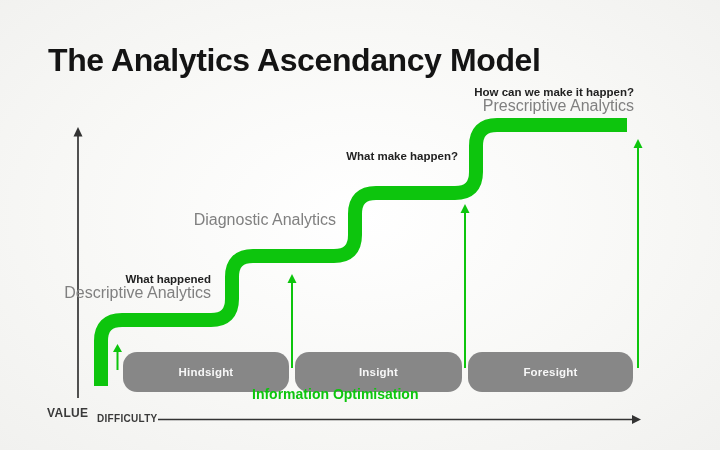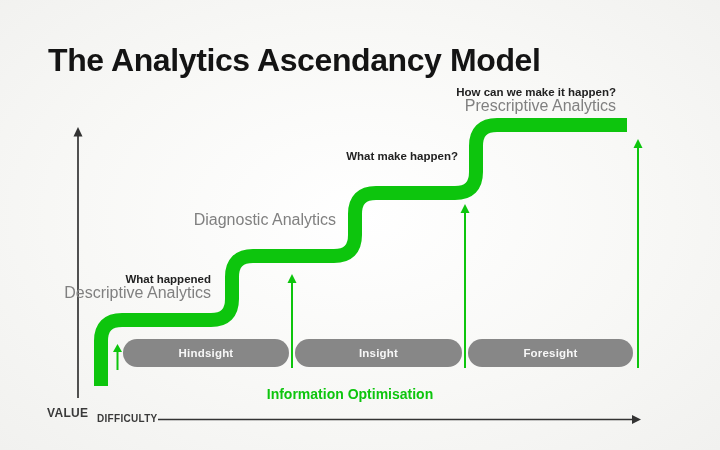--- a/index.html
+++ b/index.html
@@ -37,22 +37,22 @@
     font-weight: 700;
     color: #222222;
   }
   .step-label .t {
     font-size: 16px;
     font-weight: 400;
     color: #808080;
   }
   .pill {
     position: absolute;
-    top: 339px;
-    height: 28px;
+    top: 352px;
+    height: 40px;
     border-radius: 14px;
     background: #878787;
     color: #f7f7f7;
     font-size: 11.5px;
     font-weight: 700;
     display: flex;
     align-items: center;
     justify-content: center;
     letter-spacing: 0.2px;
     text-align: center;
@@ -63,21 +63,20 @@
     color: #3a3a3a;
     letter-spacing: 0.3px;
   }
   .value-label { left: 47px; top: 406px; font-size: 12px; }
   .difficulty-label { left: 97px; top: 413px; font-size: 10px; }
   .optimisation-label {
     position: absolute;
     left: 252px;
     top: 386px;
     width: 196px;
-    text-align: center;
     font-size: 14px;
     font-weight: 700;
     color: #0dc50d;
   }
 </style>
 </head>
 <body>
 
 <div class="stage">
 
@@ -120,21 +119,21 @@
   <div class="step-label" style="right:509px; top:273px;">
     <div class="q">What happened</div>
     <div class="t">Descriptive Analytics</div>
   </div>
   <div class="step-label" style="right:384px; top:213px;">
     <div class="t">Diagnostic Analytics</div>
   </div>
   <div class="step-label" style="right:262px; top:150px;">
     <div class="q">What make happen?</div>
   </div>
-  <div class="step-label" style="right:104px; top:86px;">
+  <div class="step-label" style="right:86px; top:86px;">
     <div class="q">How can we make it happen?</div>
     <div class="t">Prescriptive Analytics</div>
   </div>
 
   <div class="pill" style="left:123px; width:166px;">
     <span>Hindsight</span>
   </div>
   <div class="pill" style="left:295px; width:167px;">
     <span>Insight</span>
   </div>

